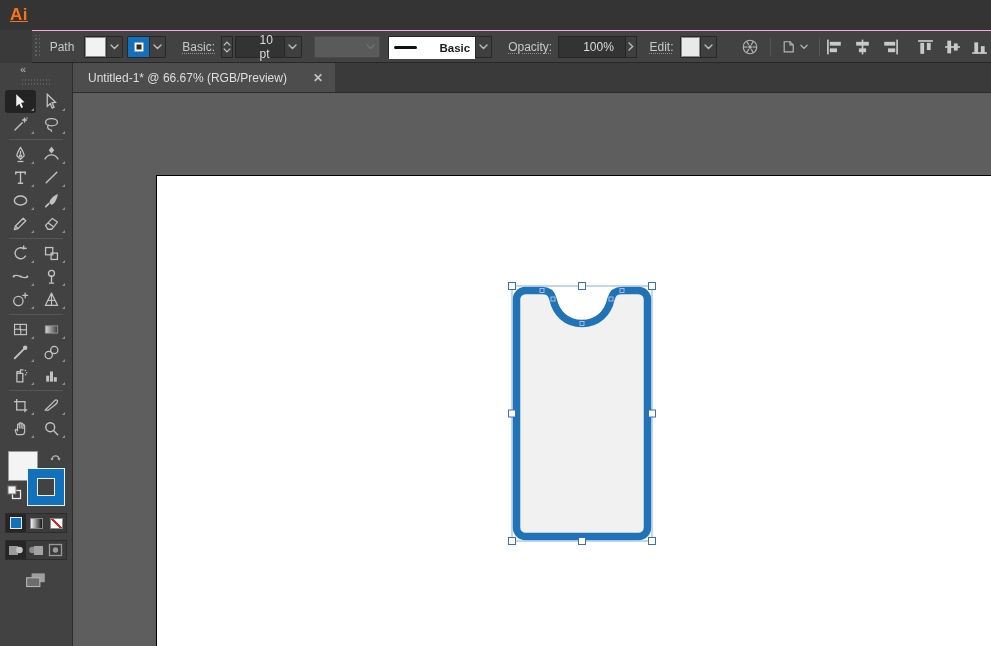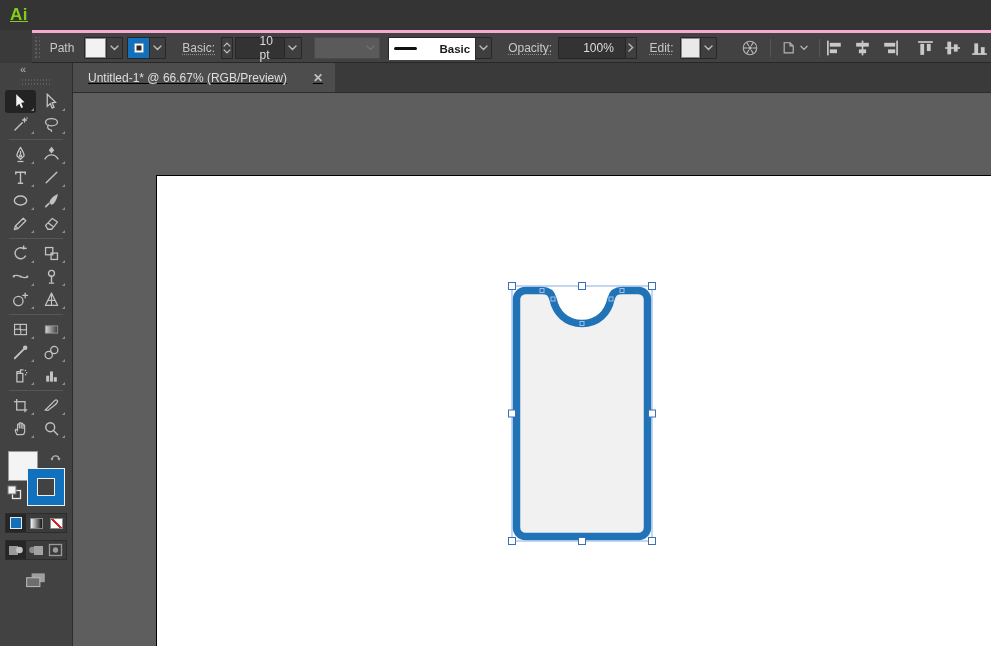--- a/index.html
+++ b/index.html
@@ -7,31 +7,31 @@
   body {
     width:991px; height:646px; overflow:hidden;
     font-family:"Liberation Sans", sans-serif;
     background:#3a3a3a; -webkit-font-smoothing:antialiased;
   }
   .app { width:991px; height:646px; display:flex; flex-direction:column; }
 
   
   .menubar { height:30px; flex:0 0 30px; background:#343434; display:flex; align-items:center;
              color:#d4d4d4; font-size:13px; }
-  .logo { color:#84cc16; font-weight:bold; font-size:17px; padding:0 16px 0 10px; letter-spacing:.5px;text-decoration:underline; }
+  .logo { color:#f97316; font-weight:bold; font-size:17px; padding:0 16px 0 10px; letter-spacing:.5px;text-decoration:underline; }
   .menu-items { display:flex; align-items:center; height:100%; }
   .menu-item { padding:0 13px; height:100%; display:flex; align-items:center; cursor:default; }
   .mb-right { display:flex; align-items:center; margin-left:26px; gap:9px; }
   .mb-sep { width:1px; height:16px; background:#5a5a5a; margin-right:5px; }
   .sq-btn { width:19px; height:19px; background:#8a8a8a; color:#2e2e2e; font-weight:bold;
             font-size:11px; display:flex; align-items:center; justify-content:center; border-radius:2px; }
   .mb-icon { display:flex; align-items:center; justify-content:center; color:#9a9a9a; }
 
   
-  .controlbar { height:33px; flex:0 0 33px; background:#424242; border-top:3px solid #f9a8d4;
+  .controlbar { height:33px; flex:0 0 33px; background:#424242; border-top:1px solid #f9a8d4;
                 border-bottom:1px solid #272727; display:flex; align-items:center;
                 font-size:12px; color:#c8c8c8;margin-left:32px; }
   .cb-grip { width:9px; align-self:stretch; margin:4px 2px 4px 1px;
              background-image:radial-gradient(#5e5e5e 1px, transparent 1.1px);
              background-size:4px 4px; background-position:1px 2px; }
   .cb-label { padding:0 10px 0 8px; }
   .cb-link { text-decoration:underline dotted #8f8f8f; text-underline-offset:2px; margin:0 6px 0 12px; }
   .combo { display:flex; align-items:stretch; height:22px; background:#3f3f3f;
            border:1px solid #272727; border-radius:1px; margin-right:4px; }
   .swatch { width:21px; }
@@ -96,21 +96,21 @@
   .mode-row { display:flex; margin-top:7px; border:1px solid #2c2c2c; background:#3b3b3b; }
   .mode-btn { width:20px; height:18px; display:flex; align-items:center; justify-content:center; }
   .mode-btn.active { background:#262626; }
   .colorbtn-blue { width:12px; height:12px; background:#1271bc; border:1px solid #e8e8e8; }
   .colorbtn-grad { width:13px; height:11px; background:linear-gradient(90deg,#f5f5f5,#141414); border:1px solid #8a8a8a; }
   .colorbtn-none { width:13px; height:11px; border:1px solid #8a8a8a;
        background:linear-gradient(45deg,#fff 42%,#d22525 44%,#d22525 56%,#fff 58%); }
   .screenmode { margin-top:12px; }
 
   
-  .docarea { flex:1; display:flex; flex-direction:column; min-width:0;text-decoration:underline; }
+  .docarea { flex:1; display:flex; flex-direction:column; min-width:0; }
   .tabbar { height:30px; flex:0 0 30px; background:#3a3a3a; display:flex; align-items:stretch;
             border-bottom:1px solid #2c2c2c; }
   .tab { background:#4d4d4d; color:#dedede; font-size:12px; display:flex; align-items:center;
          padding:0 12px 0 15px; }
   .tab-close { margin-left:26px; color:#c2c2c2; font-size:12px; font-weight:bold; }
   .canvas { position:relative; flex:1; background:#5e5e5e; overflow:hidden; }
   .artboard { position:absolute; left:83px; top:82px; right:-2px; bottom:-2px; background:#fff;
               border:1px solid #000; }
   .shape-svg { position:absolute; left:431px; top:185px; }
   .bbox { fill:none; stroke:#87aee3; stroke-width:1; }

